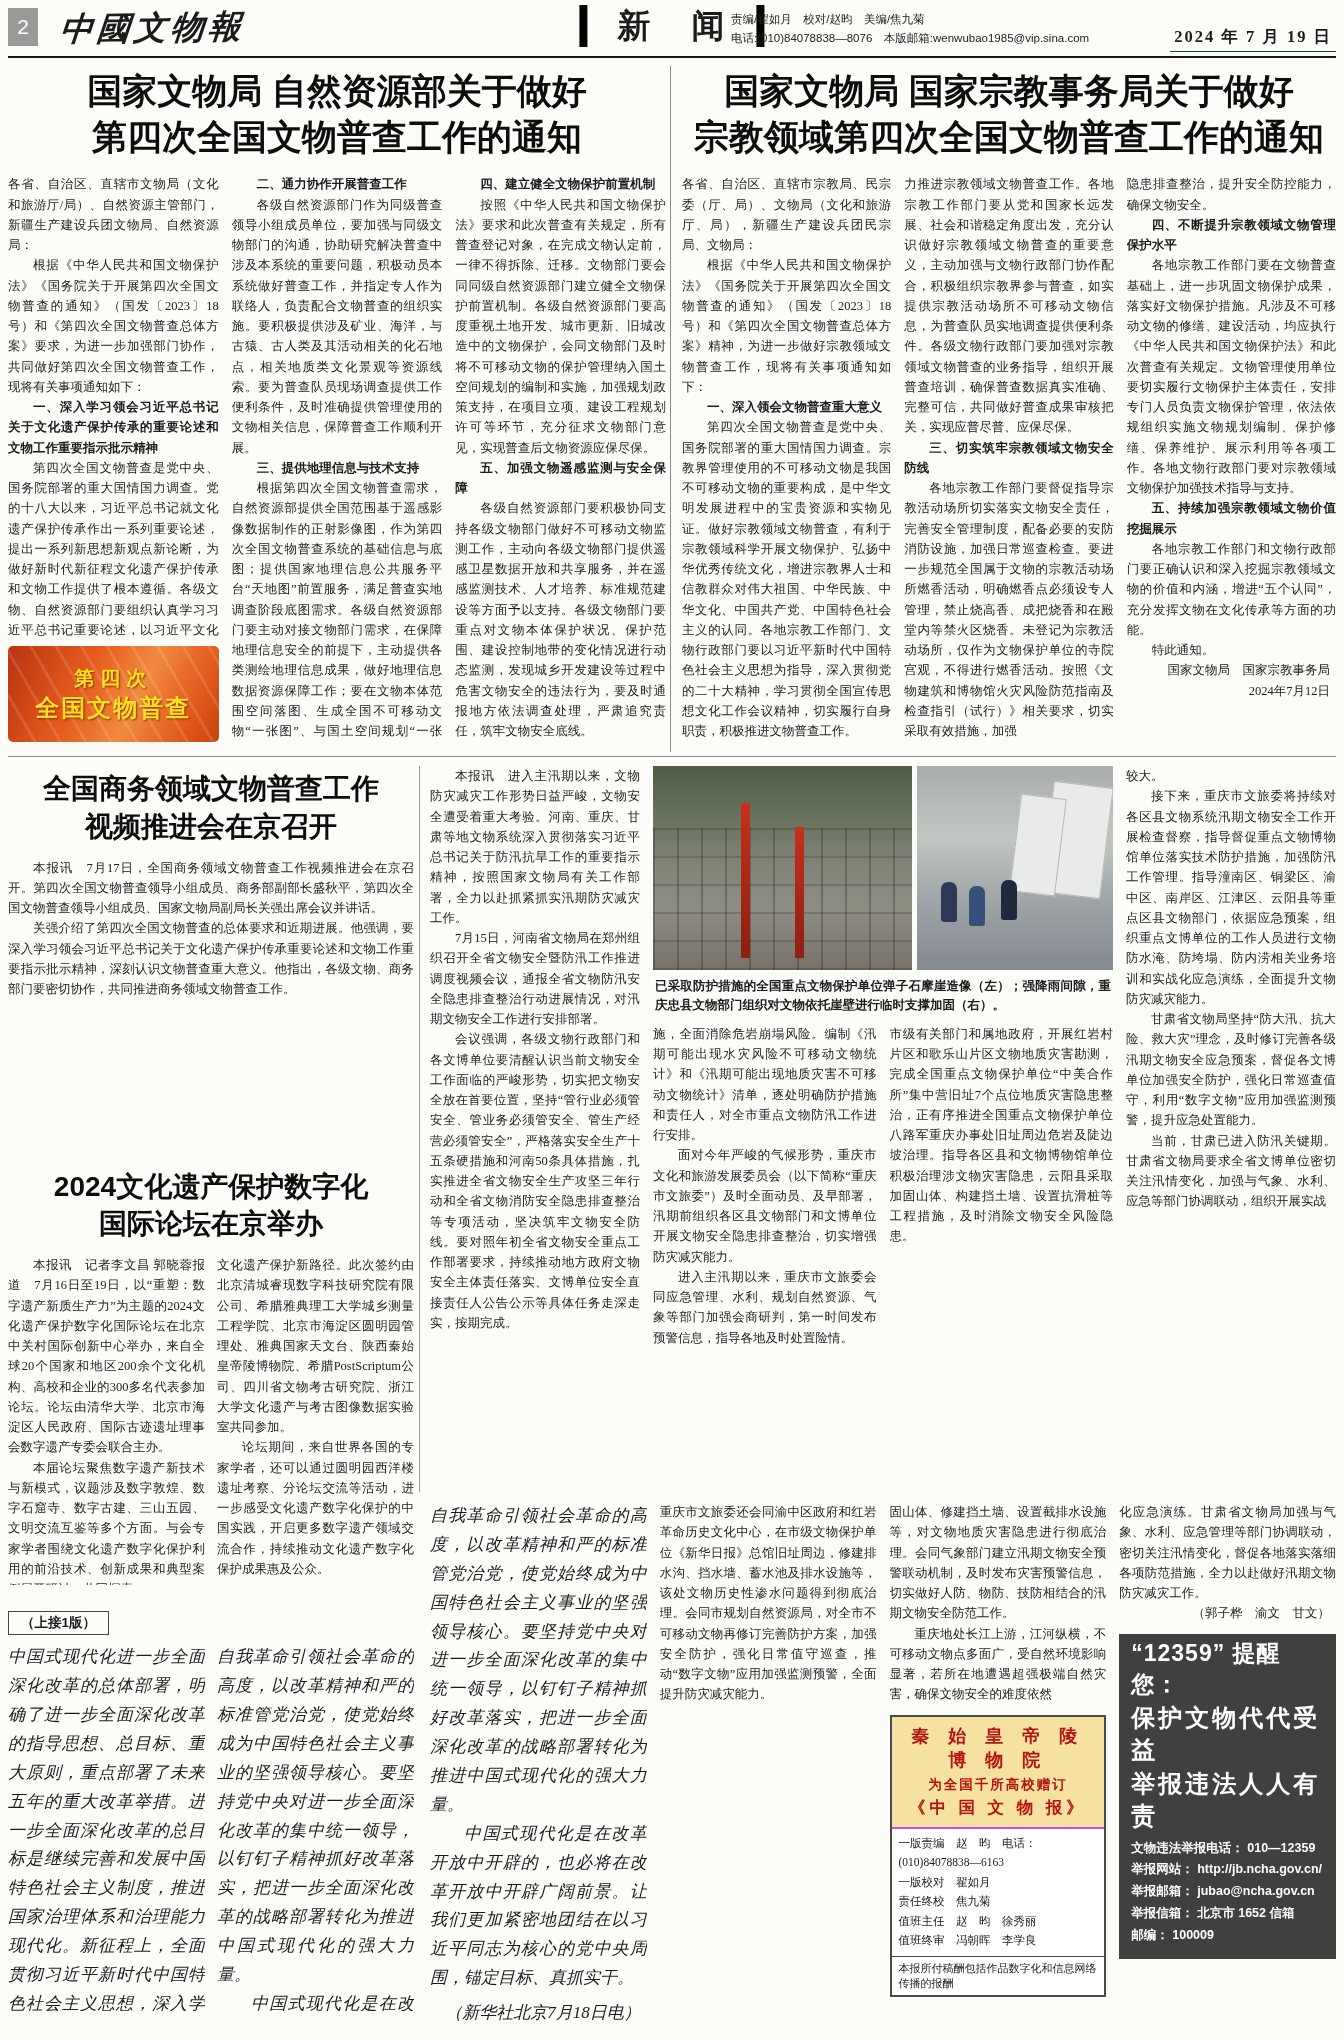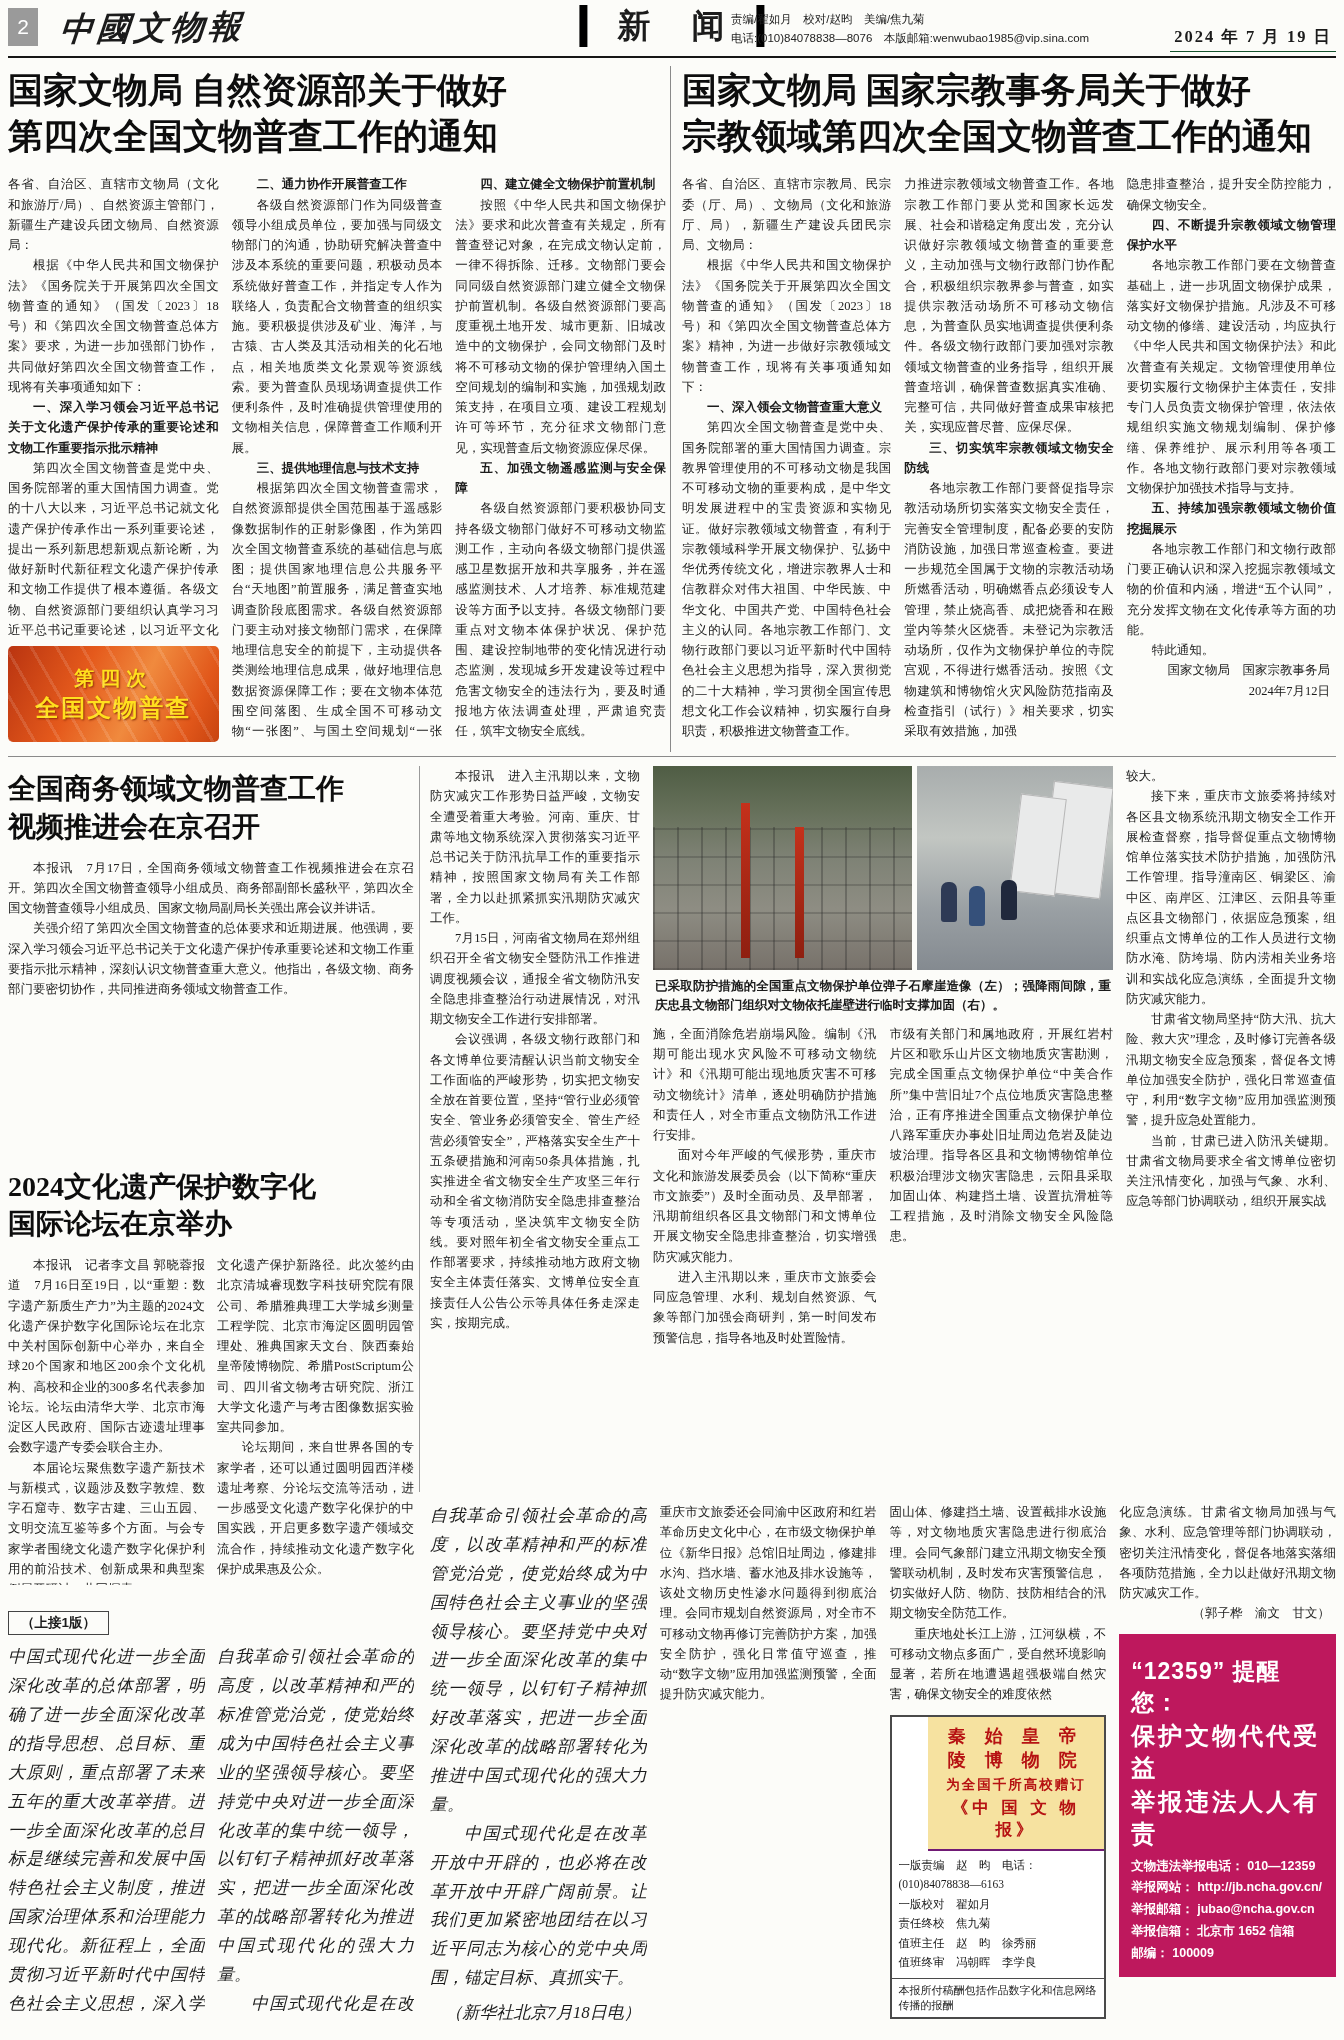--- a/index.html
+++ b/index.html
@@ -21,21 +21,21 @@
          padding:0 4px 3px 4px;font-weight:bold;}
 
   
   .para{margin:0;text-indent:2em;text-align:justify;font-size:12.5px;line-height:1.62;}
   .para.flush{text-indent:0;}
   .para.h{font-weight:bold;font-family:"Liberation Sans",sans-serif;}
   .para.sig{text-align:right;text-indent:0;padding-right:6px;}
   .bodycol{overflow:hidden;}
   .kaiti .para{font-style:italic;font-size:17px;line-height:1.7;}
 
-  h1.head,h2.head{font-family:Liberation Serif, serif;font-weight:bold;text-align:left;color:#0d0d0d;margin:0;}
+  h1.head,h2.head{font-family:Liberation Sans, sans-serif;font-weight:bold;text-align:center;color:#0d0d0d;margin:0;}
 
   
   .art1{position:absolute;top:66px;left:8px;width:658px;}
   .art2{position:absolute;top:66px;left:682px;width:654px;}
   .art1 h1.head,.art2 h1.head{font-size:35px;line-height:1.32;margin:2px 0 14px;}
   .cols3{display:flex;gap:13px;height:568px;}
   .cols3 .bodycol{flex:1;}
   .colflex{display:flex;flex-direction:column;}
   .colflex .coltext{flex:1;overflow:hidden;}
   .vline-top{position:absolute;left:670px;top:66px;width:1px;height:686px;background:#8a8a8a;}
@@ -87,29 +87,29 @@
   .fmid-cols{display:flex;gap:13px;flex:1;overflow:hidden;}
   .fmid-cols .bodycol{flex:1;}
 
   
   .bottom-band{position:absolute;left:430px;top:1502px;width:906px;height:532px;display:flex;gap:13px;}
   .bcol{flex:1;display:flex;flex-direction:column;min-width:0;}
   .bcol .btext{flex:none;overflow:hidden;}
 
   
   .adbox{border:2px solid #4a4a4a;margin-top:10px;background:#fff;}
-  .ad-head{background:#f6e2a0;text-align:center;padding:7px 4px 8px;border-bottom:2px solid #701a75;margin-left:36px;}
+  .ad-head{background:#f6e2a0;text-align:center;padding:7px 4px 8px;border-bottom:2px solid #d946ef;}
   .ad-t1{color:#b61212;font-weight:bold;font-size:18px;letter-spacing:7px;font-family:"Liberation Sans",sans-serif;}
   .ad-t2{color:#b61212;font-weight:bold;font-size:13.5px;letter-spacing:2px;margin-top:4px;font-family:"Liberation Sans",sans-serif;}
   .ad-t3{color:#b61212;font-weight:bold;font-size:16.5px;letter-spacing:4px;margin-top:3px;font-family:"Liberation Sans",sans-serif;}
   .ad-rows{padding:5px 7px;font-size:11.5px;line-height:1.7;}
   .ad-note{border-top:1px solid #4a4a4a;padding:4px 7px;font-size:11px;}
 
   
-  .bluebox{background:#be185d;color:#fff;padding:22px 12px 12px;margin-top:10px;
+  .bluebox{background:#404040;color:#fff;padding:4px 12px 12px;margin-top:10px;
            font-family:"Liberation Sans",sans-serif;}
   .bb1{font-size:23px;font-weight:bold;letter-spacing:1px;}
   .bb2{font-size:24px;font-weight:bold;letter-spacing:3px;margin-top:2px;}
   .bbd{font-size:12.5px;font-weight:bold;line-height:1.75;margin-top:6px;}
 </style>
 </head>
 <body>
 
 <div id="page">
 

